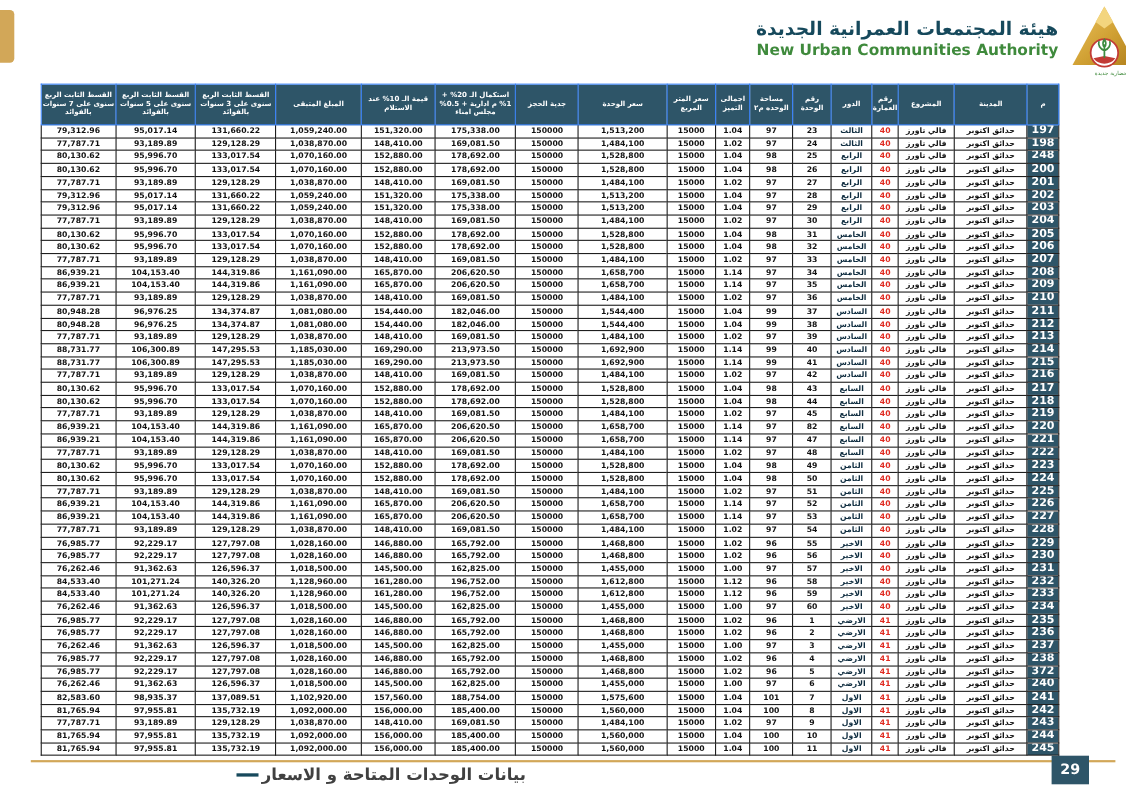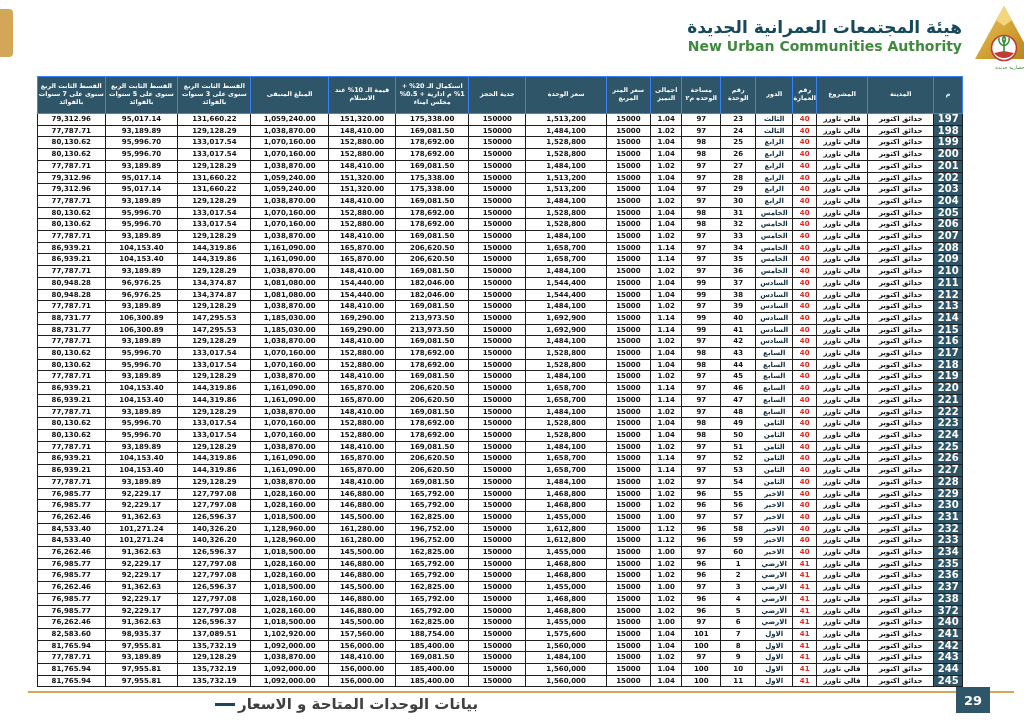--- a/index.html
+++ b/index.html
@@ -147,21 +147,21 @@
             <td>1,484,100</td>
             <td>150000</td>
             <td>169,081.50</td>
             <td>148,410.00</td>
             <td>1,038,870.00</td>
             <td>129,128.29</td>
             <td>93,189.89</td>
             <td>77,787.71</td>
           </tr>
           <tr>
-            <td class="serial">199</td>
+            <td class="serial">248</td>
             <td>حدائق اكتوبر</td>
             <td>فالي تاورز</td>
             <td class="building">40</td>
             <td class="floor">الرابع</td>
             <td>25</td>
             <td>98</td>
             <td>1.04</td>
             <td>15000</td>
             <td>1,528,800</td>
             <td>150000</td>
@@ -551,21 +551,21 @@
             <td>129,128.29</td>
             <td>93,189.89</td>
             <td>77,787.71</td>
           </tr>
           <tr>
             <td class="serial">220</td>
             <td>حدائق اكتوبر</td>
             <td>فالي تاورز</td>
             <td class="building">40</td>
             <td class="floor">السابع</td>
-            <td>46</td>
+            <td>82</td>
             <td>97</td>
             <td>1.14</td>
             <td>15000</td>
             <td>1,658,700</td>
             <td>150000</td>
             <td>206,620.50</td>
             <td>165,870.00</td>
             <td>1,161,090.00</td>
             <td>144,319.86</td>
             <td>104,153.40</td>

